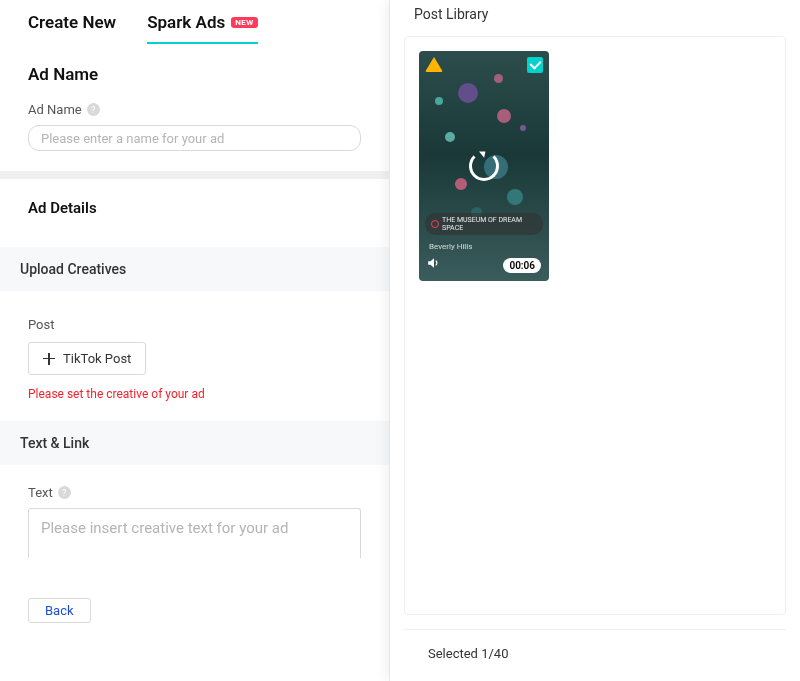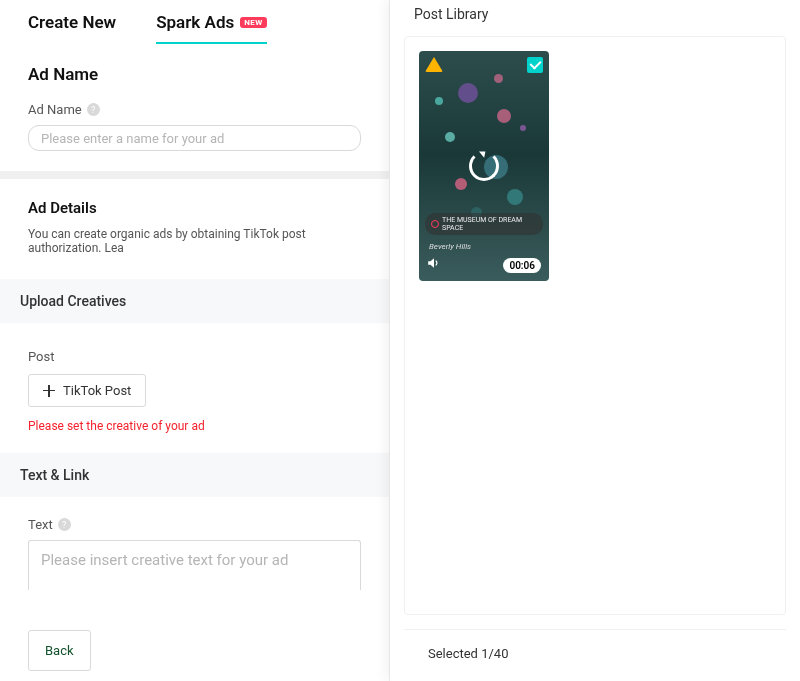--- a/index.html
+++ b/index.html
@@ -2,21 +2,21 @@
 <html><head>
   <meta charset="utf-8">
   <style>
     * { box-sizing: border-box; margin: 0; padding: 0; font-family: -apple-system, BlinkMacSystemFont, "Segoe UI", Roboto, sans-serif; }
     body { width: 800px; height: 681px; background: #fff; overflow: hidden; display: flex; }
     
     .left-panel { width: 390px; background: #fff; padding: 0; overflow-y: auto; border-right: 1px solid #f0f0f0; }
     .right-panel { flex: 1; background: #fff; padding: 0; display: flex; flex-direction: column; position: relative; box-shadow: -4px 0 12px rgba(0,0,0,0.06); }
     
     
-    .tabs { display: flex; padding: 12px 28px 0 28px; gap: 40px; align-items: flex-end; }
+    .tabs { display: flex; padding: 12px 28px 0 28px; gap: 31px; align-items: flex-end; }
     .tab { font-size: 17px; font-weight: 600; color: #111; padding-bottom: 10px; border-bottom: 2px solid transparent; cursor: pointer; display: flex; align-items: center; gap: 6px; }
     .tab.active { border-bottom-color: #00d3cc; }
     .badge-new { background: #ff3b5c; color: #fff; font-size: 8px; font-weight: 700; padding: 1px 4px; border-radius: 3px; letter-spacing: 0.5px; }
     
     
     .section { padding: 20px 28px; }
     .section-title { font-size: 17px; font-weight: 600; color: #111; margin-bottom: 18px; }
     .section-sub { font-size: 15px; font-weight: 600; color: #111; margin-bottom: 10px; }
     .description { font-size: 12px; color: #555; margin-top: 6px; margin-bottom: 4px; }
     
@@ -33,40 +33,40 @@
     
     .post-row { margin-top: 6px; }
     .post-label { font-size: 13px; color: #555; margin-bottom: 10px; }
     .plus-btn { display: inline-flex; align-items: center; gap: 8px; padding: 8px 14px; border: 1px solid #d9d9d9; border-radius: 3px; background: #fff; font-size: 13px; color: #333; cursor: pointer; }
     .plus-icon { width: 12px; height: 12px; display: inline-flex; align-items: center; justify-content: center; position: relative; }
     .plus-icon::before, .plus-icon::after { content: ''; position: absolute; background: #333; }
     .plus-icon::before { width: 12px; height: 1.5px; }
     .plus-icon::after { width: 1.5px; height: 12px; }
     .error-text { color: #f5222d; font-size: 12px; margin-top: 12px; }
     
-    .back-btn { display: inline-flex; padding: 12px 16px; border: 1px solid #d9d9d9; border-radius: 3px; background: #fff; font-size: 13px; color: #14532d; cursor: pointer; margin: 16px 28px; }
+    .back-btn { display: inline-flex; padding: 4px 16px; border: 1px solid #d9d9d9; border-radius: 3px; background: #fff; font-size: 13px; color: #1d4ed8; cursor: pointer; margin: 16px 28px; }
     
     
     .vl-title { font-size: 14px; color: #333; padding: 6px 24px 14px 24px; }
     .vl-body { flex: 1; margin: 0 14px 14px 14px; background: #fff; border: 1px solid #f0f0f0; border-radius: 4px; padding: 14px; position: relative; }
     
     .thumb { width: 130px; height: 230px; border-radius: 4px; overflow: hidden; position: relative; background: linear-gradient(180deg, #2d4d4d 0%, #1a3838 45%, #3b5c5c 100%); cursor: pointer; }
     .thumb-dots { position: absolute; inset: 0; }
     .dot { position: absolute; border-radius: 50%; opacity: 0.75; }
     
     .thumb-warn { position: absolute; top: 6px; left: 6px; width: 0; height: 0; border-left: 9px solid transparent; border-right: 9px solid transparent; border-bottom: 15px solid #ffb400; border-radius: 2px; }
     .thumb-check { position: absolute; top: 6px; right: 6px; width: 16px; height: 16px; background: #00d3cc; border-radius: 2px; display: flex; align-items: center; justify-content: center; }
     .thumb-check::after { content: ''; width: 5px; height: 8px; border: solid #fff; border-width: 0 2px 2px 0; transform: rotate(45deg) translate(-1px, -1px); }
     
     .replay-ring { position: absolute; top: 50%; left: 50%; transform: translate(-50%,-50%); width: 30px; height: 30px; border: 3px solid #fff; border-radius: 50%; border-top-color: transparent; }
     .replay-arrow { position: absolute; top: 50%; left: 50%; width: 0; height: 0; border-left: 5px solid #fff; border-top: 4px solid transparent; border-bottom: 4px solid transparent; transform: translate(-3px, -17px) rotate(-40deg); }
     
     .thumb-tag { position: absolute; bottom: 46px; left: 6px; right: 6px; background: rgba(50,50,50,0.6); border-radius: 10px; font-size: 7px; color: #eee; padding: 3px 6px; display: flex; align-items: center; gap: 3px; }
     .thumb-tag-dot { width: 8px; height: 8px; border: 1px solid #ff3b5c; border-radius: 50%; flex-shrink: 0; }
-    .thumb-loc { position: absolute; bottom: 30px; left: 10px; font-size: 8px; color: #ddd; font-style: italic; }
+    .thumb-loc { position: absolute; bottom: 30px; left: 10px; font-size: 8px; color: #ddd; }
     .thumb-vol { position: absolute; bottom: 8px; left: 8px; }
     .thumb-vol svg { width: 14px; height: 12px; }
     .thumb-time { position: absolute; bottom: 8px; right: 8px; background: #fff; color: #000; font-size: 10px; font-weight: 600; padding: 2px 6px; border-radius: 9px; }
     
     .vl-footer { padding: 16px 24px 20px 24px; border-top: 1px solid #f0f0f0; margin: 0 14px 0 14px; font-size: 13px; color: #333; background: #fff; }
   </style>
 </head>
 <body>
 
 <div class="left-panel">
@@ -88,21 +88,20 @@
       <span class="help-icon">?</span>
     </div>
     <input class="text-input" type="text" placeholder="Please enter a name for your ad" style="">
   </div>
 
   <div class="divider-gap"></div>
 
   
   <div class="section">
     <div class="section-sub">Ad Details</div>
-    <div class="description">You can create organic ads by obtaining TikTok post authorization. Lea</div>
   </div>
 
   
   <div class="grey-bar">
     <span>Upload Creatives</span>
   </div>
   <div class="section post-row">
     <div class="post-label">Post</div>
     <button class="plus-btn">
       <span class="plus-icon"></span>

